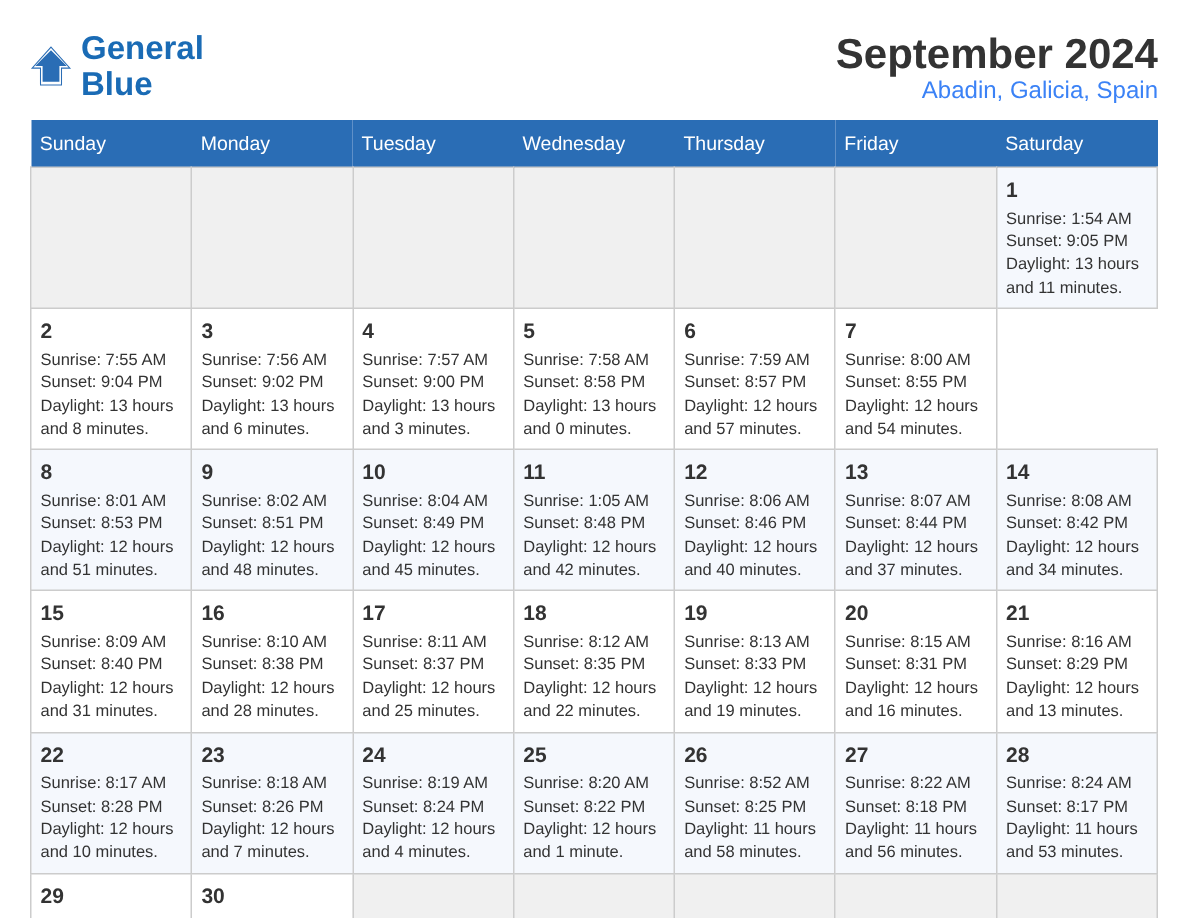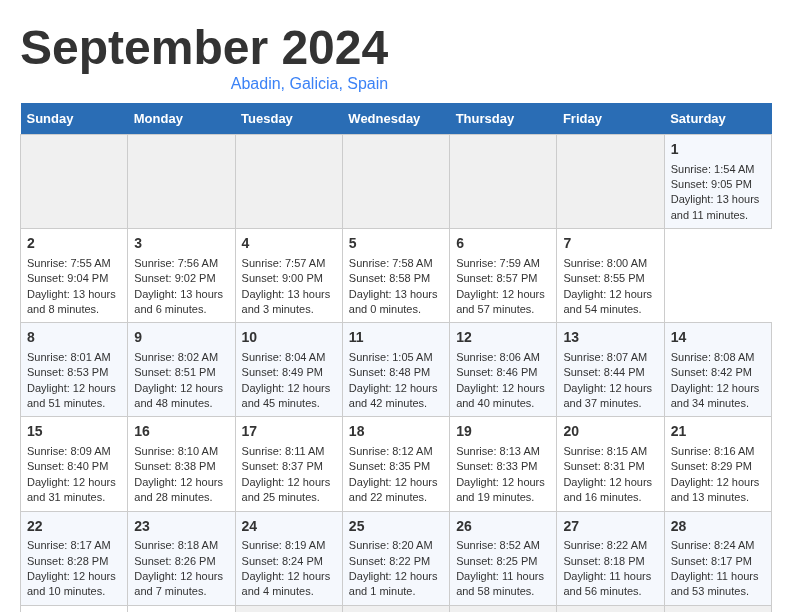--- a/index.html
+++ b/index.html
@@ -31,40 +31,40 @@
       color: #1a6bb5;
     }
     .logo-icon {
       width: 28px;
       height: 28px;
     }
     .title-block {
       text-align: right;
     }
     .month-title {
-      font-size: 48px;
+      font-size: 28px;
       font-weight: bold;
       color: #333;
     }
     .location-title {
       font-size: 16px;
       color: #3b82f6;
     }
     table {
       width: 100%;
       border-collapse: collapse;
       font-size: 11px;
     }
     thead th {
       background-color: #2a6db5;
       color: #fff;
       padding: 8px 6px;
       text-align: left;
       font-size: 13px;
-      font-weight: bold;
+      font-weight: normal;
     }
     tbody td {
       border: 1px solid #ccc;
       vertical-align: top;
       padding: 5px 6px;
       width: calc(100% / 7);
       min-height: 80px;
       color: #333;
       line-height: 1.4;
     }
@@ -84,20 +84,31 @@
       background-color: #ffffff;
     }
     .empty-cell {
       background-color: #f0f0f0 !important;
     }
   </style>
 </head>
 <body>
 
 <div class="header">
+  <div class="logo">
+    <svg class="logo-icon" viewBox="0 0 40 40">
+      <rect x="0" y="0" width="40" height="40" fill="none"></rect>
+      <polygon points="20,5 35,20 28,20 28,35 12,35 12,20 5,20" fill="#2a6db5"></polygon>
+      <polygon points="20,2 38,22 30,22 30,38 10,38 10,22 2,22" fill="none" stroke="#2a6db5" stroke-width="1"></polygon>
+    </svg>
+    <div class="logo-text">
+      <span>General</span><br>
+      <span style="color:#1a6bb5;">Blue</span>
+    </div>
+  </div>
   <div class="title-block">
     <div class="month-title">September 2024</div>
     <div class="location-title">Abadin, Galicia, Spain</div>
   </div>
 </div>
 
 <table>
   <thead>
     <tr>
       <th>Sunday</th>

